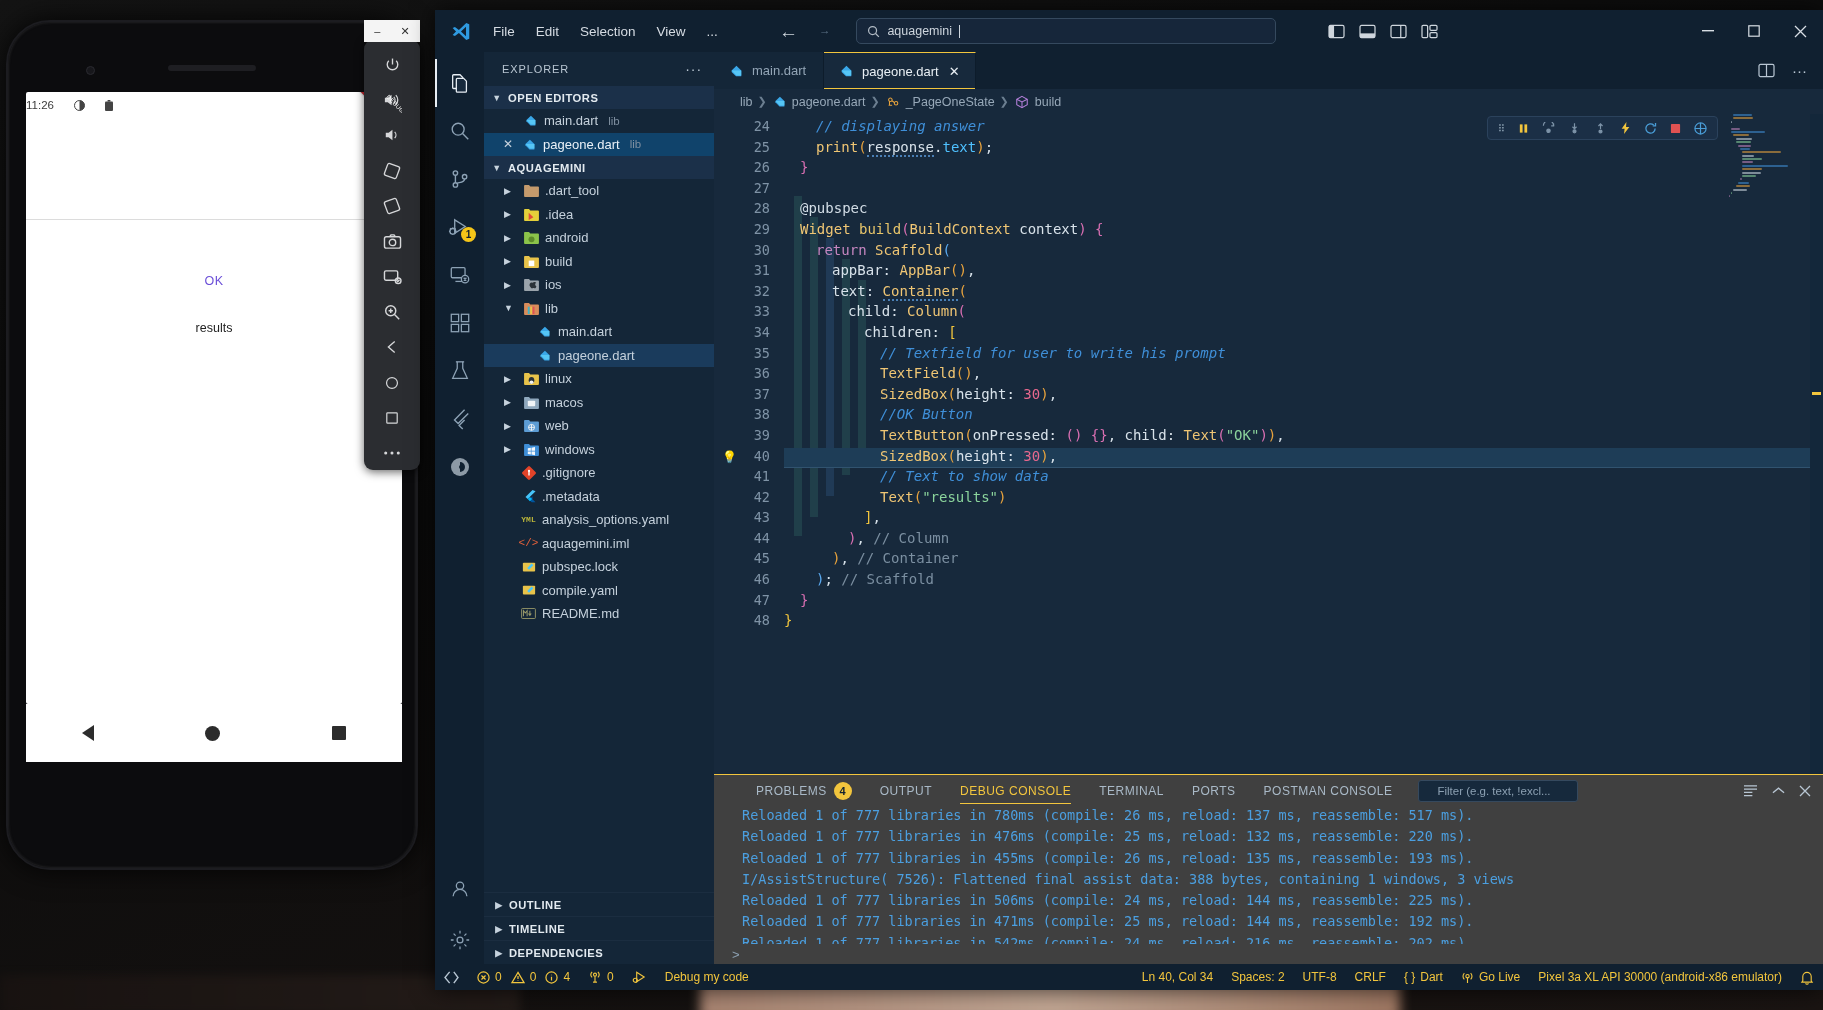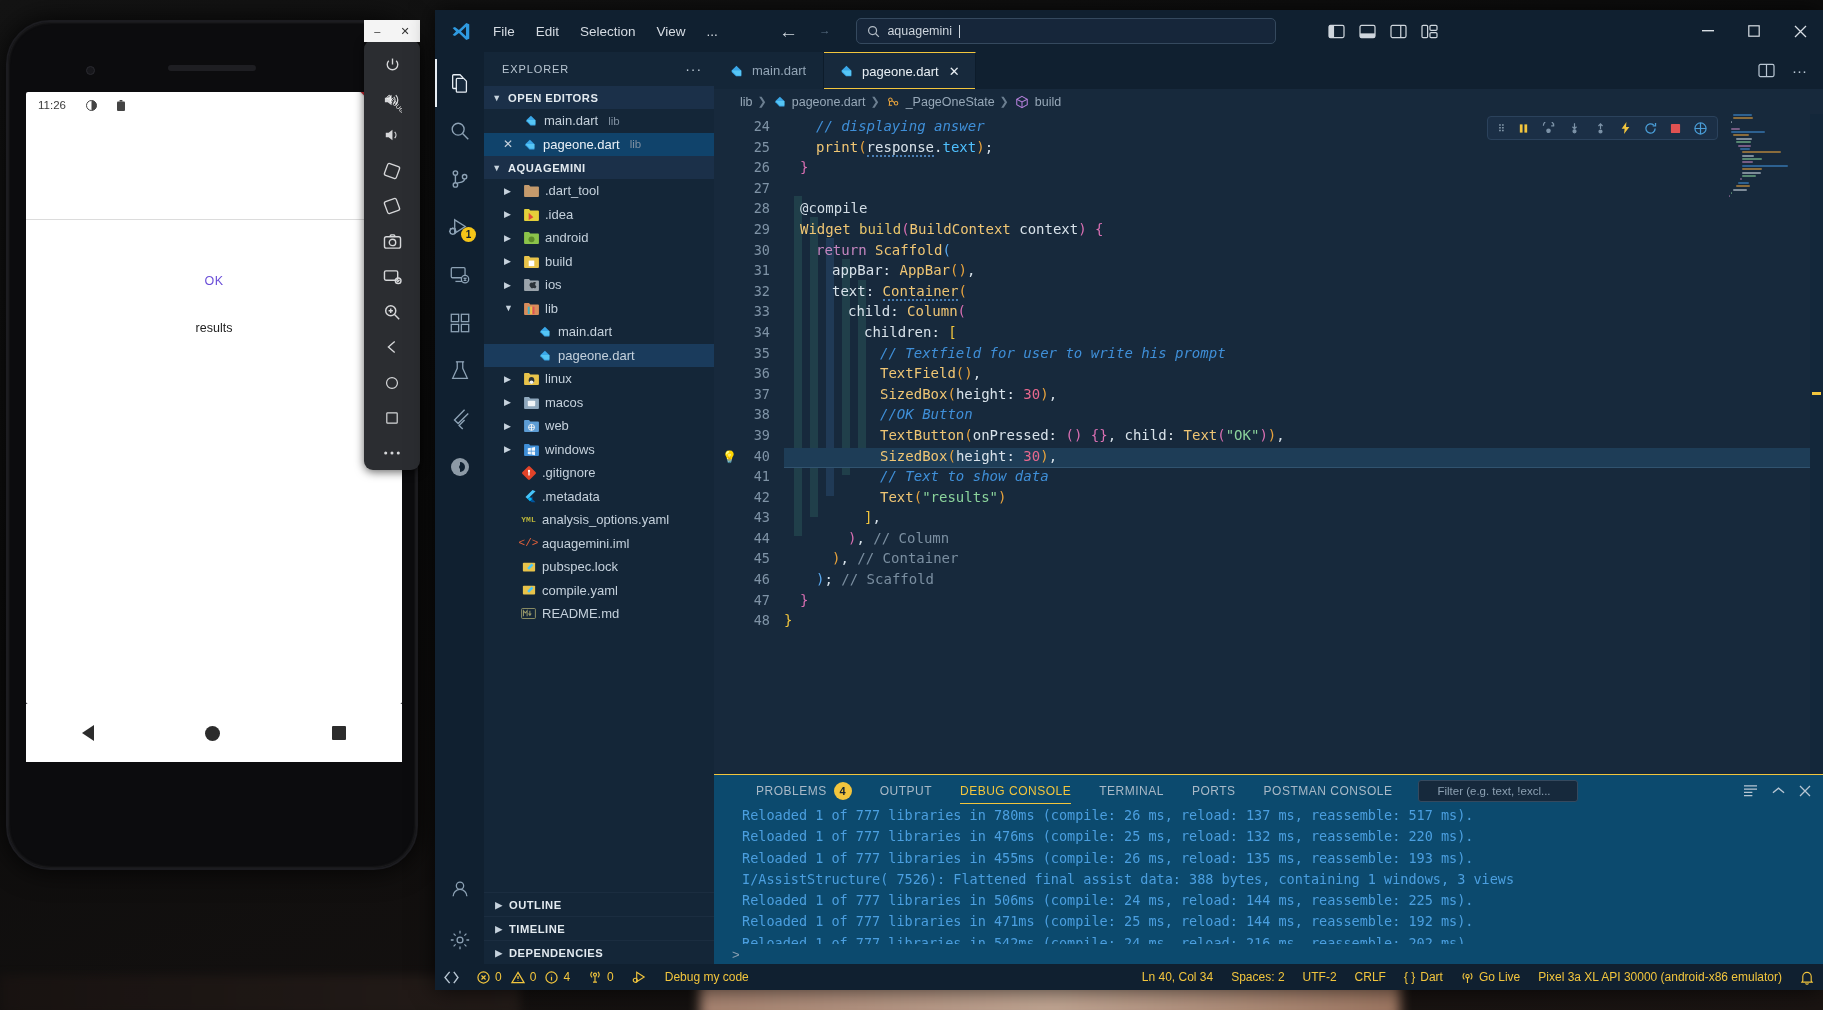--- a/index.html
+++ b/index.html
@@ -41,21 +41,21 @@
   .phone-cam {
     position:absolute; left:78px; top:44px; width:9px; height:9px;
     border-radius:50%; background:#17171b; border:1px solid #2a2a30;
   }
   .phone-screen {
     position:absolute; left:18px; top:70px; width:376px; height:612px;
     background:#fff; overflow:hidden; border-radius:2px;
   }
   .phone-statusbar {
     height:26px; display:flex; align-items:center; gap:20px;
-    padding-left:12px; font-size:11.5px; color:#3b3b3b;
+    font-size:11.5px; color:#3b3b3b;
     font-family:"Liberation Sans", sans-serif;
   }
   .sb-icon { width:11px; height:11px; display:inline-block; }
   .appbar-line {
     position:absolute; left:0; top:127px; width:376px; height:1px; background:#dcdcdc;
   }
   .phone-body { position:absolute; left:0; top:128px; width:376px; }
   .phone-textfield { height:30px; }
   .ok-btn {
     margin-top:24px; text-align:center; color:#6b4fd8;
@@ -231,21 +231,21 @@
     position:absolute; top:0; bottom:0; width:8px; background:#2c5a5b; opacity:.45;
   }
   .minimap {
     position:absolute; right:14px; top:0; width:80px; bottom:0; opacity:.55;
   }
   .mm-line { height:2px; margin-bottom:1.4px; border-radius:1px; }
   .scroll-right { position:absolute; right:0; top:0; width:13px; bottom:0; background:#13273a; }
   .scroll-mark { position:absolute; right:2px; width:9px; height:3px; background:#f2c53d; }
 
   
-  .panel { height:190px; flex:none; background:#0c4a6e; border-top:1.5px solid #f2c53d; display:flex; flex-direction:column; }
+  .panel { height:190px; flex:none; background:#404040; border-top:1.5px solid #f2c53d; display:flex; flex-direction:column; }
   .panel-tabs { height:31px; display:flex; align-items:center; gap:0; padding-left:28px; position:relative; }
   .ptab {
     font-size:12px; letter-spacing:.5px; color:#a9b9c7; padding:0 14px;
     height:31px; display:flex; align-items:center; gap:7px; position:relative;
   }
   .ptab.active { color:#f2c53d; }
   .ptab.active:after { content:""; position:absolute; left:14px; right:14px; bottom:2px; height:1.5px; background:#f2c53d; }
   .pbadge {
     min-width:18px; height:18px; border-radius:9px; background:#f2c53d; color:#13222f;
     font-size:11px; font-weight:bold; display:flex; align-items:center; justify-content:center;
@@ -878,21 +878,21 @@
 
             <div class="indent-guide" style="left:10px;  top:82px; height:340px;"></div>
             <div class="indent-guide" style="left:26px;  top:103px; height:300px;"></div>
             <div class="indent-guide" style="left:42px;  top:124px; height:258px; background:#2d4f76;"></div>
             <div class="indent-guide" style="left:58px;  top:145px; height:216px;"></div>
             <div class="indent-guide" style="left:74px;  top:166px; height:174px;"></div>
           <div class="cline"><span style="display:inline-block;width:32px"></span><span class="k-cmt">// displaying answer</span></div>
               <div class="cline"><span style="display:inline-block;width:32px"></span><span class="k-cls">print</span><span class="k-par">(</span><span class="k-wh squig">response</span><span class="k-wh">.</span><span class="k-blue2">text</span><span class="k-par">)</span><span class="k-wh">;</span></div>
               <div class="cline"><span style="display:inline-block;width:16px"></span><span class="k-par2">}</span></div>
               <div class="cline"><span style="display:inline-block;width:0px"></span></div>
-              <div class="cline"><span style="display:inline-block;width:16px"></span><span class="k-at">@compile</span></div>
+              <div class="cline"><span style="display:inline-block;width:16px"></span><span class="k-at">@pubspec</span></div>
               <div class="cline"><span style="display:inline-block;width:16px"></span><span class="k-cls">Widget</span> <span class="k-yellow">build</span><span class="k-par2">(</span><span class="k-cls">BuildContext</span> <span class="k-wh">context</span><span class="k-par2">)</span> <span class="k-par2">{</span></div>
               <div class="cline"><span style="display:inline-block;width:32px"></span><span class="k-kw">return</span> <span class="k-cls">Scaffold</span><span class="k-par3">(</span></div>
               <div class="cline"><span style="display:inline-block;width:48px"></span><span class="k-wh">appBar</span><span class="k-wh">:</span> <span class="k-cls">AppBar</span><span class="k-par">()</span><span class="k-wh">,</span></div>
               <div class="cline"><span style="display:inline-block;width:48px"></span><span class="k-wh">text</span><span class="k-wh">:</span> <span class="k-cls squig">Container</span><span class="k-par">(</span></div>
               <div class="cline"><span style="display:inline-block;width:64px"></span><span class="k-wh">child</span><span class="k-wh">:</span> <span class="k-cls">Column</span><span class="k-par2">(</span></div>
               <div class="cline"><span style="display:inline-block;width:80px"></span><span class="k-wh">children</span><span class="k-wh">:</span> <span class="sq">[</span></div>
               <div class="cline"><span style="display:inline-block;width:96px"></span><span class="k-cmt">// Textfield for user to write his prompt</span></div>
               <div class="cline"><span style="display:inline-block;width:96px"></span><span class="k-cls">TextField</span><span class="k-par">()</span><span class="k-wh">,</span></div>
               <div class="cline"><span style="display:inline-block;width:96px"></span><span class="k-cls">SizedBox</span><span class="k-par">(</span><span class="k-wh">height</span><span class="k-wh">:</span> <span class="k-num">30</span><span class="k-par">)</span><span class="k-wh">,</span></div>
               <div class="cline"><span style="display:inline-block;width:96px"></span><span class="k-cmt">//OK Button</span></div>
@@ -1089,21 +1089,21 @@
         <span>Debug my code</span>
       </div>
       <div class="st-right">
         <div class="st">
           <span>Ln 40, Col 34</span>
         </div>
         <div class="st">
           <span>Spaces: 2</span>
         </div>
         <div class="st">
-          <span>UTF-2</span>
+          <span>UTF-8</span>
         </div>
         <div class="st">
           <span>CRLF</span>
         </div>
         <div class="st">
           <span>{&nbsp;}</span>
           <span>Dart</span>
         </div>
         <div class="st">
           <svg width="13" height="13" viewBox="0 0 14 14" fill="none" stroke="#f2c53d" stroke-width="1.2">

